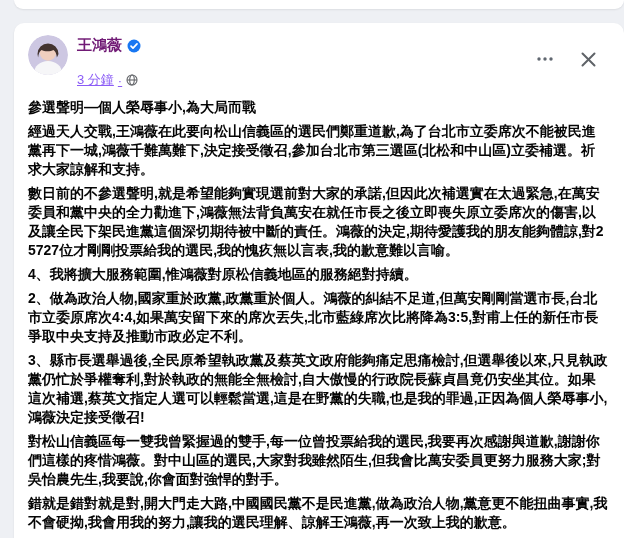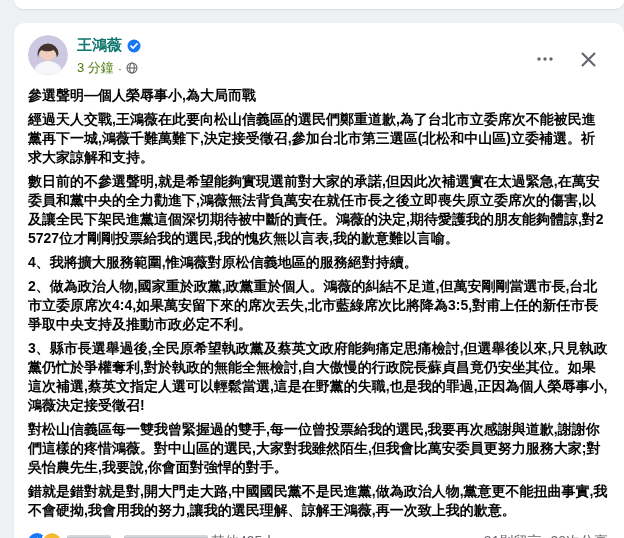--- a/index.html
+++ b/index.html
@@ -15,23 +15,23 @@
     background:#fff; border-radius:10px 10px 0 0;
     box-shadow:0 1px 2px rgba(0,0,0,.1);
     padding:12px 16px 8px 14px; display:flex; flex-direction:column; }
 
   
   .hdr { display:flex; align-items:flex-start; }
   .avatar { width:40px; height:40px; border-radius:50%; overflow:hidden;
     flex:0 0 40px; cursor:pointer; }
   .hdr-info { margin-left:9px; padding-top:1px; }
   .name-row { display:flex; align-items:center; gap:5px; }
-  .author { font-size:15px; font-weight:700; color:#0f766e; cursor:pointer; }
-  .meta-row { display:flex; align-items:center; gap:4px; margin-top:4px;
-    font-size:13px; color:#4d7c0f; }
+  .author { font-size:15px; font-weight:700; color:#701a75; cursor:pointer; }
+  .meta-row { display:flex; align-items:center; gap:4px; margin-top:16px;
+    font-size:13px; color:#8b5cf6;text-decoration:underline; }
   .hdr-actions { margin-left:auto; display:flex; align-items:center; gap:16px;
     padding-top:10px; padding-right:6px; }
   .icon-btn { background:none; border:none; cursor:pointer; padding:4px;
     display:flex; align-items:center; color:#606770; }
 
   
   .post-body { margin-top:9px; font-size:14px; line-height:19px; color:#050505;font-weight:bold; }
   .post-body .para { margin-bottom:5px; word-break:break-all; }
 
   

